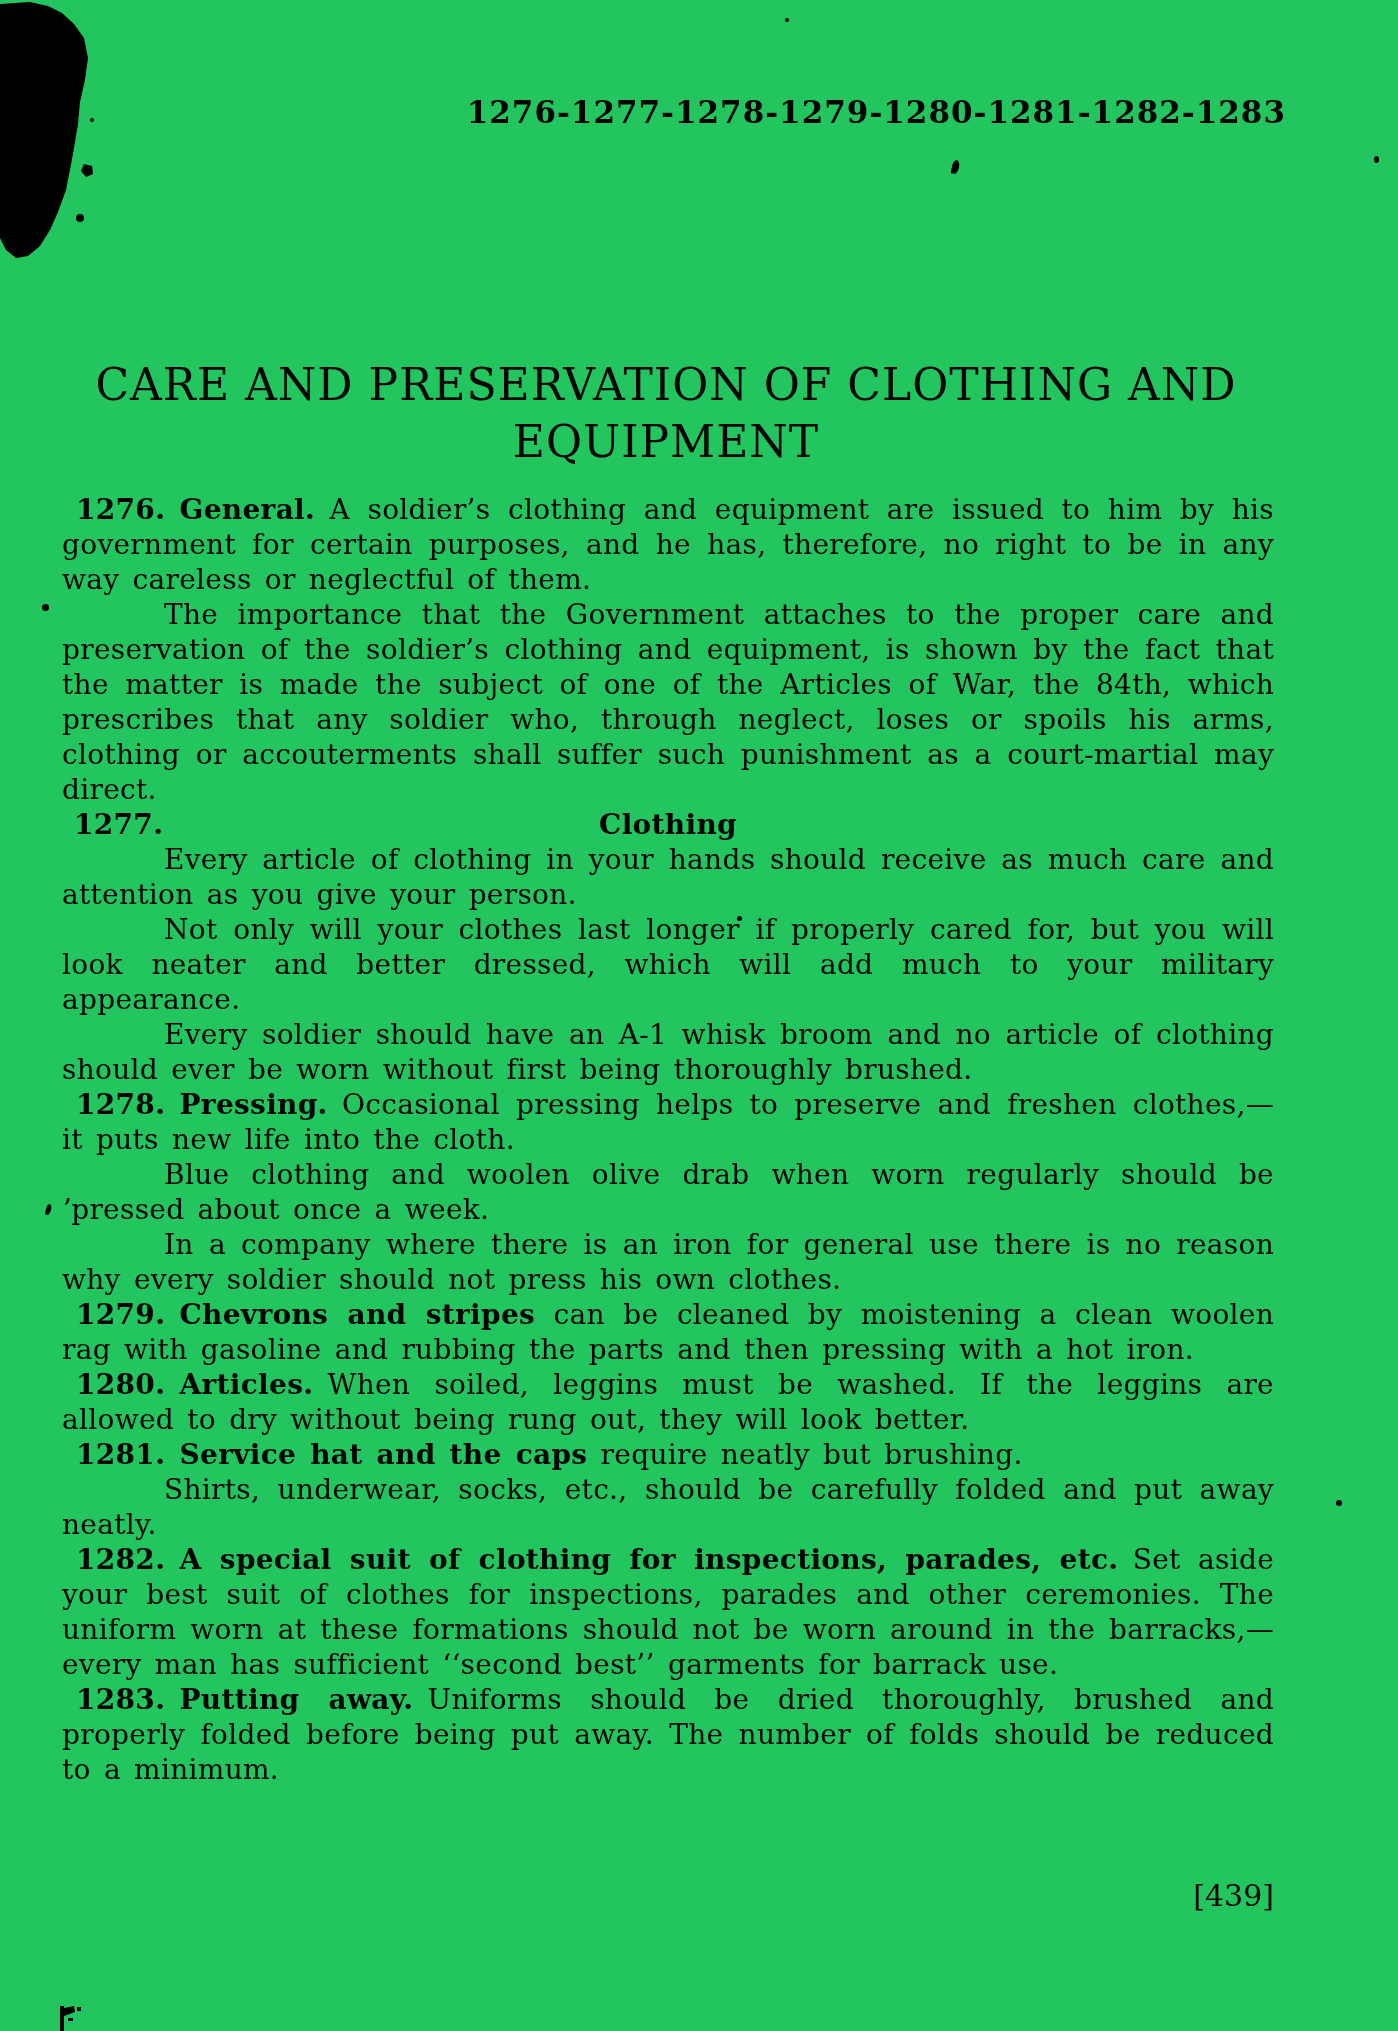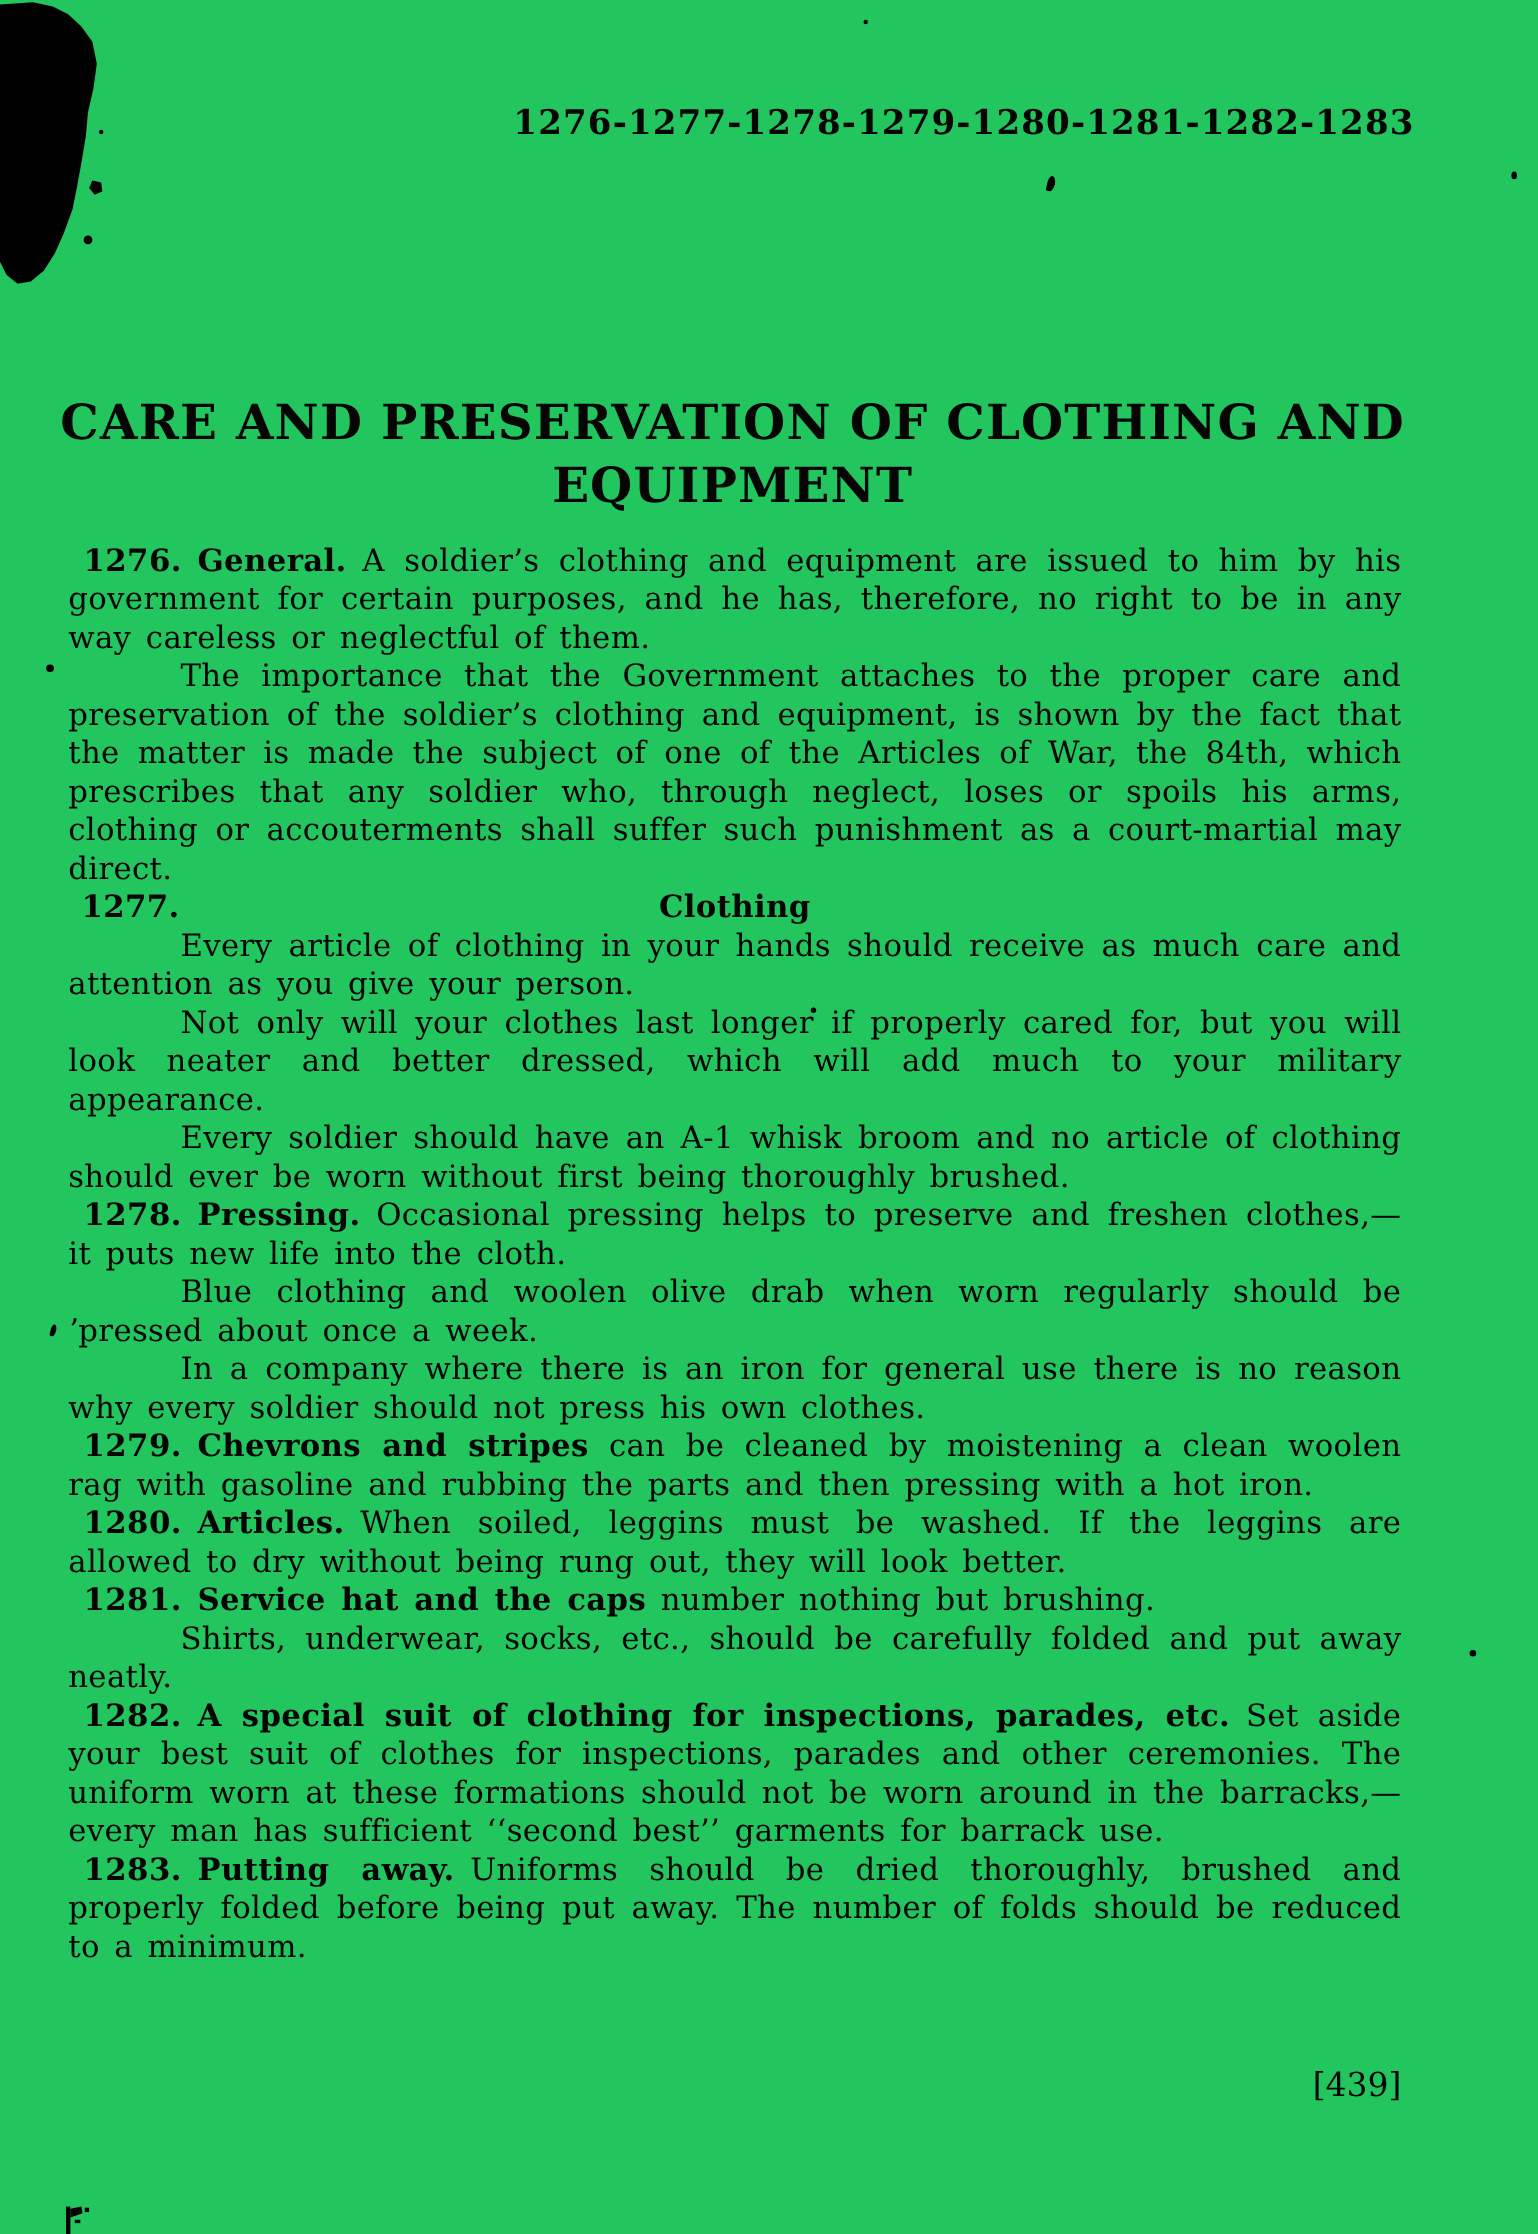--- a/index.html
+++ b/index.html
@@ -15,21 +15,21 @@
     position:absolute;top:94px;right:112px;
     font-size:31px;font-weight:bold;letter-spacing:1px;
     white-space:nowrap;
   }
   .chapter-heading{
     position:absolute;top:250px;left:62px;width:1212px;
     text-align:center;font-size:40px;letter-spacing:6px;
   }
   .main-title{
     position:absolute;top:356px;left:40px;width:1252px;
-    text-align:center;font-weight:bold;font-size:44px;
+    text-align:center;font-weight:normal;font-size:44px;
     line-height:57px;letter-spacing:1px;
   }
   .body-col{
     position:absolute;top:492px;left:62px;width:1212px;
     font-size:28px;line-height:35px;text-align:justify;
     word-spacing:4px;letter-spacing:0.3px;
   }
   .body-col p{margin:0;}
   .p-num{text-indent:14px;}
   .p-indent{text-indent:102px;}
@@ -99,21 +99,21 @@
       <p class="p-indent"><span>The importance that the Government attaches to the proper care and preservation of the soldier’s clothing and equipment, is shown by the fact that the matter is made the subject of one of the Articles of War, the 84th, which prescribes that any soldier who, through neglect, loses or spoils his arms, clothing or accouterments shall suffer such punishment as a court-martial may direct.</span></p>
       <p class="sec-heading"><span class="sec-num">1277.</span><span>Clothing</span></p>
       <p class="p-indent"><span>Every article of clothing in your hands should receive as much care and attention as you give your person.</span></p>
       <p class="p-indent"><span>Not only will your clothes last longer if properly cared for, but you will look neater and better dressed, which will add much to your military appearance.</span></p>
       <p class="p-indent"><span>Every soldier should have an A-1 whisk broom and no article of clothing should ever be worn without first being thoroughly brushed.</span></p>
       <p class="p-num"><b>1278.</b><span> </span><b>Pressing.</b><span> Occasional pressing helps to preserve and freshen clothes,—it puts new life into the cloth.</span></p>
       <p class="p-indent"><span>Blue clothing and woolen olive drab when worn regularly should be ʼpressed about once a week.</span></p>
       <p class="p-indent"><span>In a company where there is an iron for general use there is no reason why every soldier should not press his own clothes.</span></p>
       <p class="p-num"><b>1279.</b><span> </span><b>Chevrons and stripes</b><span> can be cleaned by moistening a clean woolen rag with gasoline and rubbing the parts and then pressing with a hot iron.</span></p>
       <p class="p-num"><b>1280.</b><span> </span><b>Articles.</b><span> When soiled, leggins must be washed.  If the leggins are allowed to dry without being rung out, they will look better.</span></p>
-      <p class="p-num"><b>1281.</b><span> </span><b>Service hat and the caps</b><span> number nothing but brushing.</span></p>
+      <p class="p-num"><b>1281.</b><span> </span><b>Service hat and the caps</b><span> require neatly but brushing.</span></p>
       <p class="p-indent"><span>Shirts, underwear, socks, etc., should be carefully folded and put away neatly.</span></p>
       <p class="p-num"><b>1282.</b><span> </span><b>A special suit of clothing for inspections, parades, etc.</b><span> Set aside your best suit of clothes for inspections, parades and other ceremonies.  The uniform worn at these formations should not be worn around in the barracks,—every man has sufficient ‘‘second best’’ garments for barrack use.</span></p>
       <p class="p-num"><b>1283.</b><span> </span><b>Putting away.</b><span> Uniforms should be dried thoroughly, brushed and properly folded before being put away.  The number of folds should be reduced to a minimum.</span></p>
     </div>
 
   <div class="page-footer">[439]</div>
 
 </div>
 
 </body></html>

